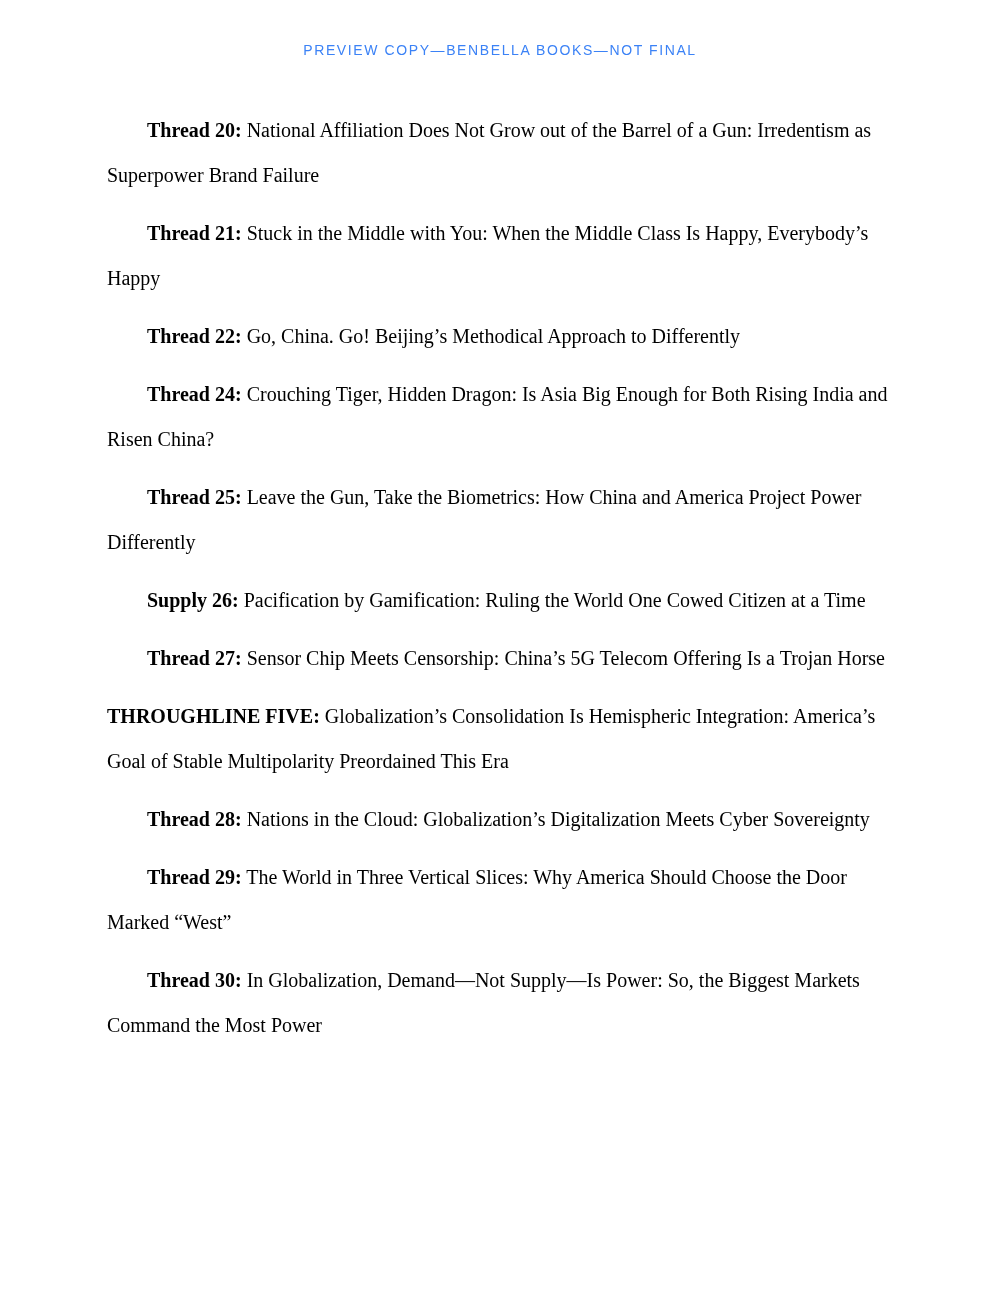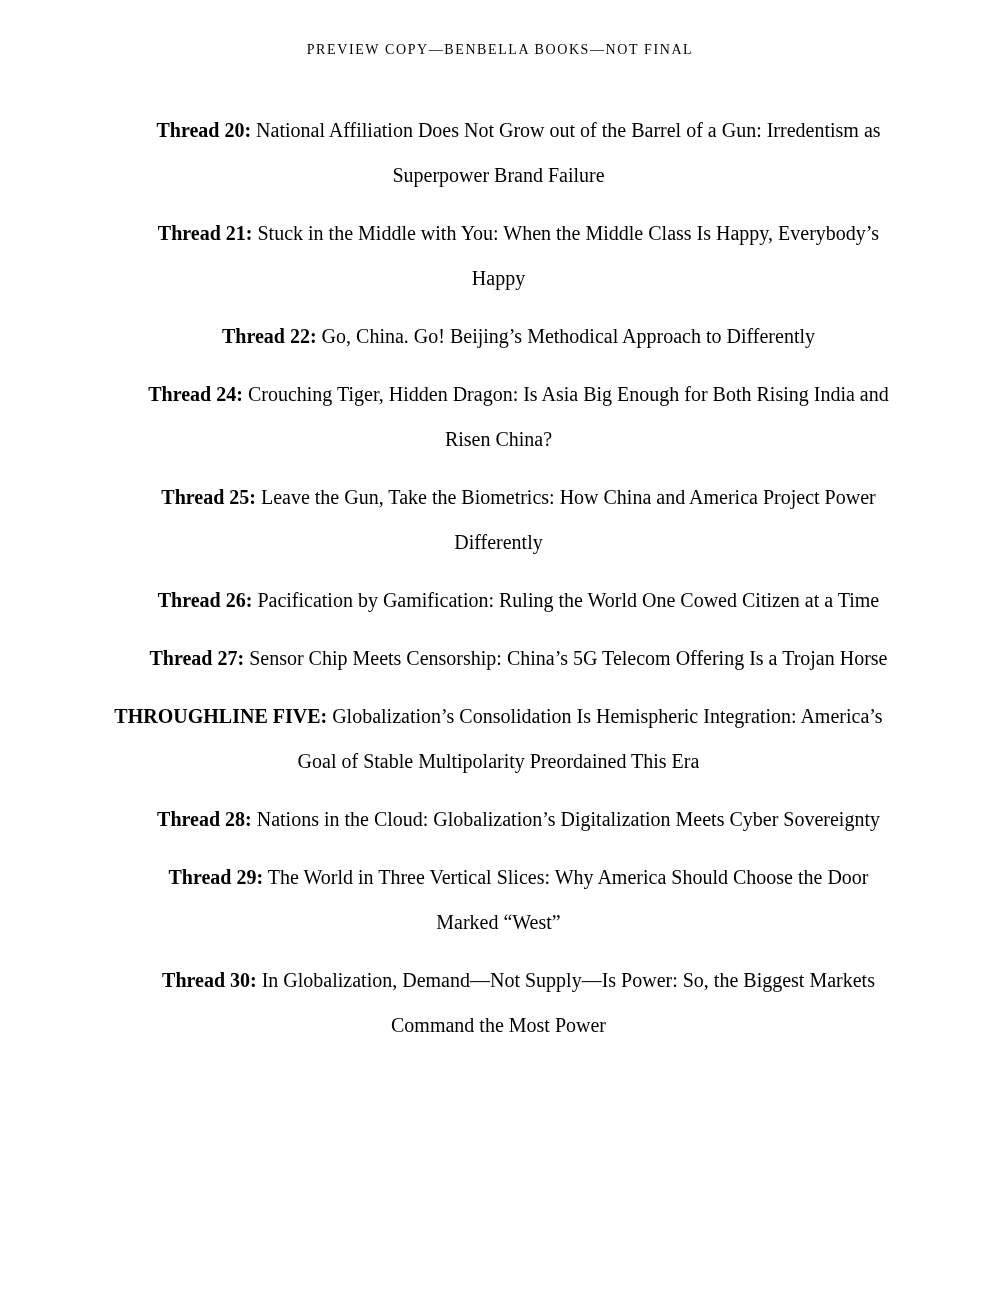--- a/index.html
+++ b/index.html
@@ -10,33 +10,33 @@
   .page {
     position: relative;
     width: 1000px;
     height: 1294px;
     background: #ffffff;
     overflow: hidden;
   }
   .watermark {
     padding-top: 42px;
     text-align: center;
-    font-family: Liberation Serif, serif;
+    font-family: Liberation Sans, sans-serif;
     font-size: 14px;
     letter-spacing: 1.6px;
-    color: #000000;
+    color: #3b82f6;
     font-weight: 400;
   }
   .content {
     margin: 50px 110px 0 107px;
     font-family: "Liberation Serif", "DejaVu Serif", serif;
     font-size: 20px;
     line-height: 45px;
     color: #000000;
-    text-align: center;
+    text-align: left;
   }
   .content p {
     margin: 0 0 13px 0;
     text-indent: 40px;
   }
   .content p.no-indent {
     text-indent: 0;
   }
   .entry-label {
     font-weight: bold;
@@ -55,21 +55,21 @@
 
     <p><span class="entry-label">Thread 21:</span> <span>Stuck in the Middle with You: When the Middle Class Is Happy, Everybody’s Happy</span></p>
 
     <p><span class="entry-label">Thread 22:</span> <span>Go, China. Go! Beijing’s Methodical Approach to Differently</span></p>
 
 
     <p><span class="entry-label">Thread 24:</span> <span>Crouching Tiger, Hidden Dragon: Is Asia Big Enough for Both Rising India and Risen China?</span></p>
 
     <p><span class="entry-label">Thread 25:</span> <span>Leave the Gun, Take the Biometrics: How China and America Project Power Differently</span></p>
 
-    <p><span class="entry-label">Thread 26:</span> <span>Pacification by Gamification: Ruling the World One Cowed Citizen at a Time</span></p>
+    <p><span class="entry-label">Supply 26:</span> <span>Pacification by Gamification: Ruling the World One Cowed Citizen at a Time</span></p>
 
     <p><span class="entry-label">Thread 27:</span> <span>Sensor Chip Meets Censorship: China’s 5G Telecom Offering Is a Trojan Horse</span></p>
 
     <p class="no-indent"><span class="entry-label">THROUGHLINE FIVE:</span> <span>Globalization’s Consolidation Is Hemispheric Integration: America’s Goal of Stable Multipolarity Preordained This Era</span></p>
 
     <p><span class="entry-label">Thread 28:</span> <span>Nations in the Cloud: Globalization’s Digitalization Meets Cyber Sovereignty</span></p>
 
     <p><span class="entry-label">Thread 29:</span> <span>The World in Three Vertical Slices: Why America Should Choose the Door Marked “West”</span></p>
 
     <p><span class="entry-label">Thread 30:</span> <span>In Globalization, Demand—Not Supply—Is Power: So, the Biggest Markets Command the Most Power</span></p>

